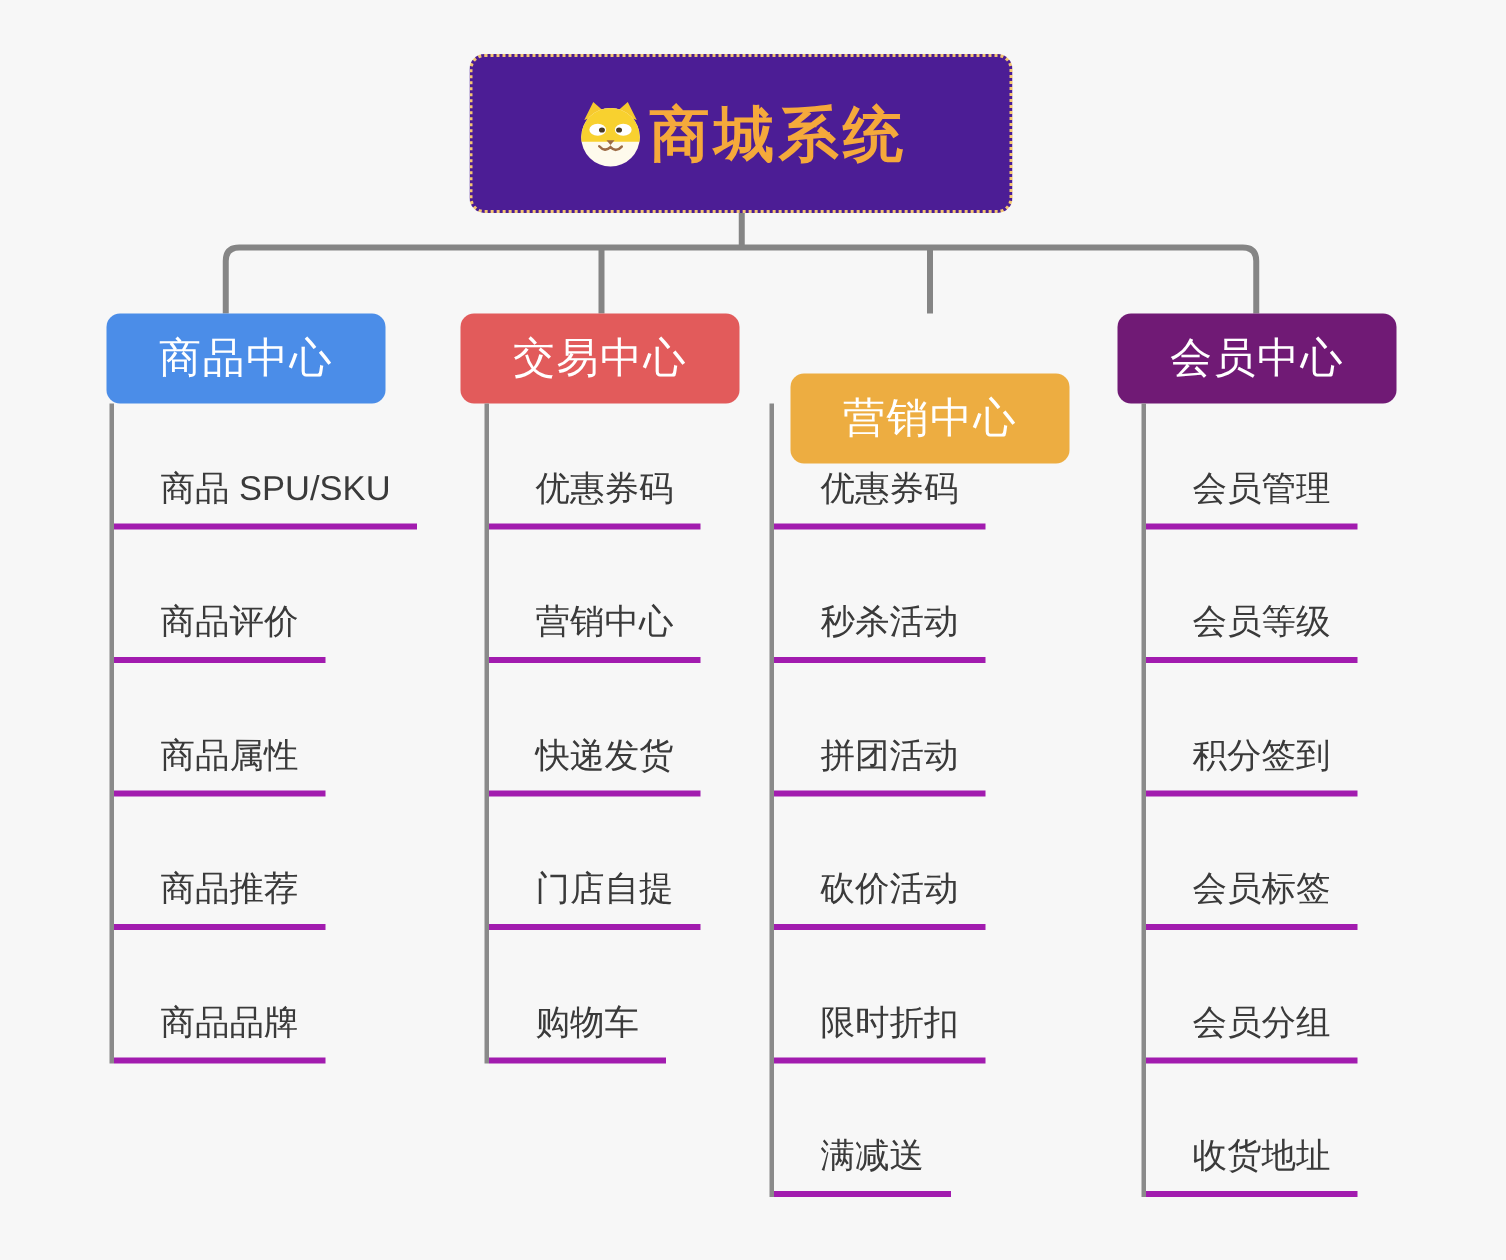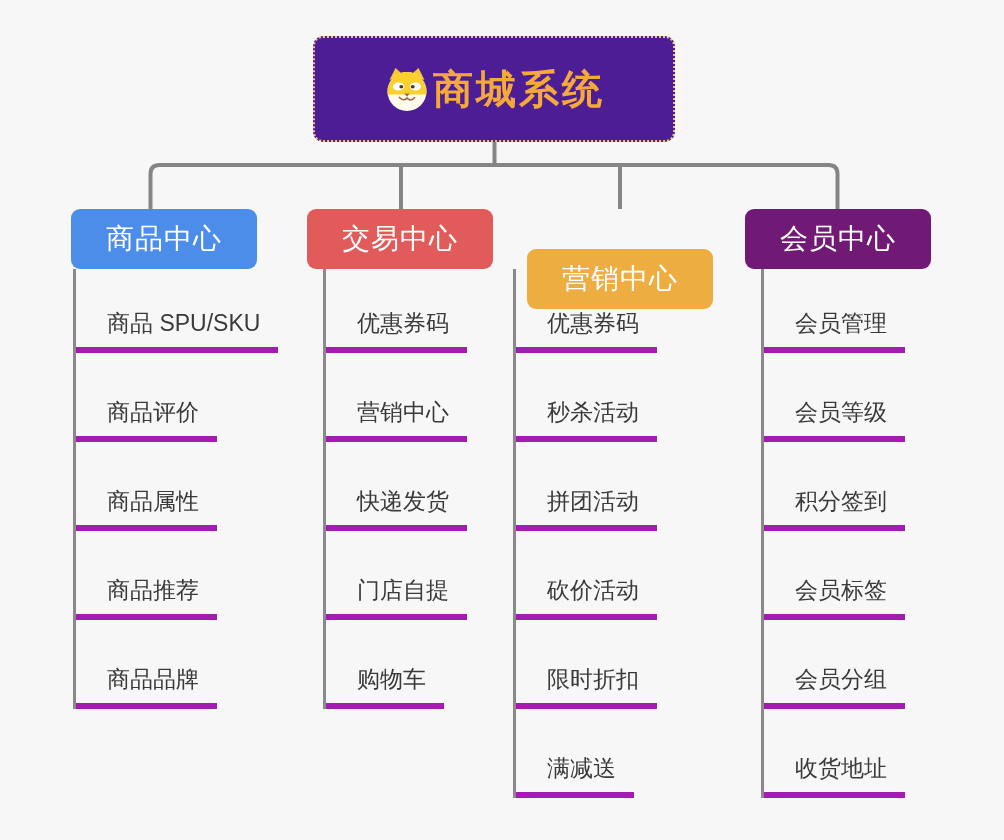--- a/index.html
+++ b/index.html
@@ -65,21 +65,21 @@
     position: absolute;
     top: 269px;
     border-left: 3px solid #8a8a8a;
   }
   .topic-item {
     box-sizing: border-box;
     height: 89px;
     width: max-content;
     display: flex;
     align-items: flex-end;
-    border-bottom: 6px solid #a21caf;
+    border-bottom: 4px solid #a21caf;
     padding: 0 18px 8px 31px;
     font-size: 23px;
     color: #3a3a3a;
     white-space: nowrap;
   }
   .topic-item:first-child { height: 84px; }
 </style>
 </head>
 <body>
 

